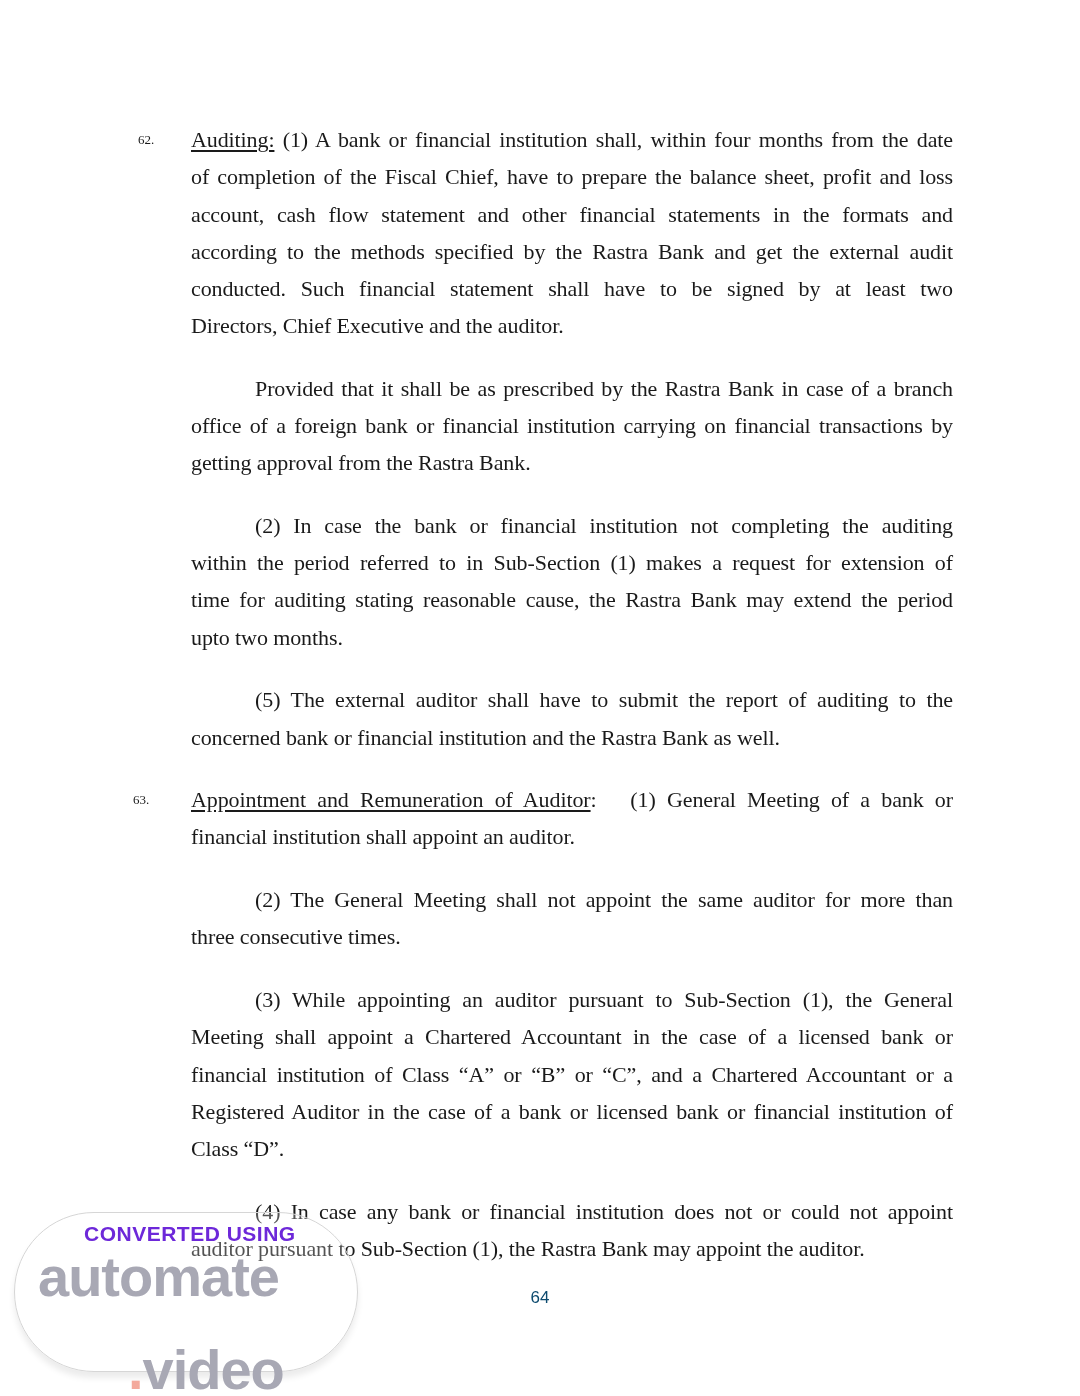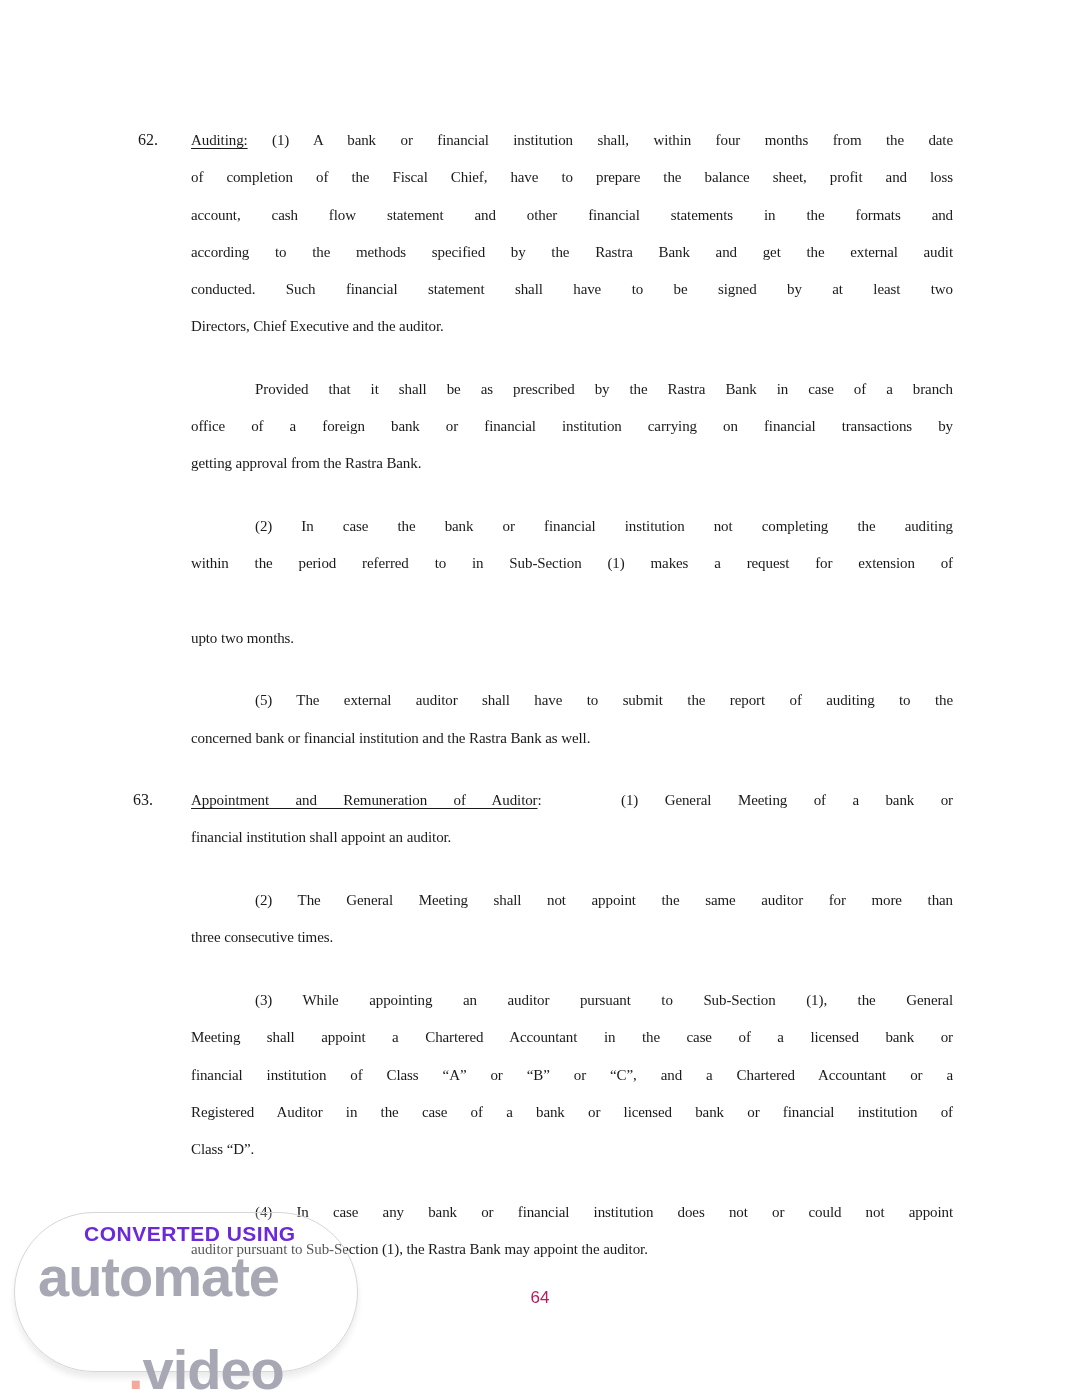--- a/index.html
+++ b/index.html
@@ -2,29 +2,29 @@
 <html><head>
 <meta charset="utf-8">
 <style>
   html, body { margin: 0; padding: 0; }
   body {
     width: 1080px; height: 1396px; background: #ffffff; position: relative; overflow: hidden;
     font-family: "Liberation Serif", "DejaVu Serif", serif; color: #1a1a1a;
   }
   .page { position: absolute; left: 0; top: 0; width: 1080px; height: 1396px; }
   .line {
-    position: absolute; font-size: 15px; line-height: 24px; white-space: nowrap;
+    position: absolute; font-size: 22px; line-height: 24px; white-space: nowrap;
     letter-spacing: -0.1px;
   }
   .just { text-align: justify; text-align-last: justify; }
-  .num { position: absolute; font-size: 16px; line-height: 24px; text-align: right; }
+  .num { position: absolute; font-size: 13px; line-height: 24px; text-align: right; }
   .u { text-decoration: underline; text-underline-offset: 3px; }
   .pagenum {
     position: absolute; left: 0; width: 1080px; top: 1288px; text-align: center;
-    font-size: 17px; font-family: "Liberation Sans", "DejaVu Sans", sans-serif; color: #be185d;
+    font-size: 17px; font-family: "Liberation Sans", "DejaVu Sans", sans-serif; color: #0c4a6e;
   }
   
   .wm {
     position: absolute; left: 14px; top: 1212px; width: 342px; height: 158px;
     border-radius: 80px; border: 1.5px solid #d6d6d6;
     box-shadow: 0 6px 6px rgba(0,0,0,0.08);
     background: rgba(255,255,255,0.25);
   }
   .wm-small {
     position: absolute; left: 84px; top: 1222px; font-family: "Liberation Sans", "DejaVu Sans", sans-serif;
@@ -52,20 +52,21 @@
   <div class="line just" style="left:191px; top:240px; width:762px;">according to the methods specified by the Rastra Bank and get the external audit</div>
   <div class="line just" style="left:191px; top:277px; width:762px;">conducted. Such financial statement shall have to be signed by at least two</div>
   <div class="line" style="left:191px; top:314px;">Directors, Chief Executive and the auditor.</div>
 
   <div class="line just" style="left:255px; top:377px; width:698px;">Provided that it shall be as prescribed by the Rastra Bank in case of a branch</div>
   <div class="line" style="left:191px; top:451px;">getting approval from the Rastra Bank.</div>
   <div class="line just" style="left:191px; top:414px; width:762px;">office of a foreign bank or financial institution carrying on financial transactions by</div>
 
   <div class="line just" style="left:255px; top:514px; width:698px;">(2) In case the bank or financial institution not completing the auditing</div>
   <div class="line just" style="left:191px; top:551px; width:762px;">within the period referred to in Sub-Section (1) makes a request for extension of</div>
+  <div class="line just" style="left:191px; top:588px; width:762px;">time for auditing stating reasonable cause, the Rastra Bank may extend the period</div>
   <div class="line" style="left:191px; top:626px;">upto two months.</div>
 
   <div class="line just" style="left:255px; top:688px; width:698px;">(5) The external auditor shall have to submit the report of auditing to the</div>
   <div class="line" style="left:191px; top:726px;">concerned bank or financial institution and the Rastra Bank as well.</div>
 
   <div class="num" style="left:133px; top:788px;">63.</div>
   <div class="line just" style="left:191px; top:788px; width:762px;"><span class="u">Appointment and Remuneration of Auditor</span><span style="white-space:pre;">:   (1) General Meeting of a bank or</span></div>
   <div class="line" style="left:191px; top:825px;">financial institution shall appoint an auditor.</div>
 
   <div class="line just" style="left:255px; top:888px; width:698px;">(2)  The General Meeting shall not appoint the same auditor for more than</div>

